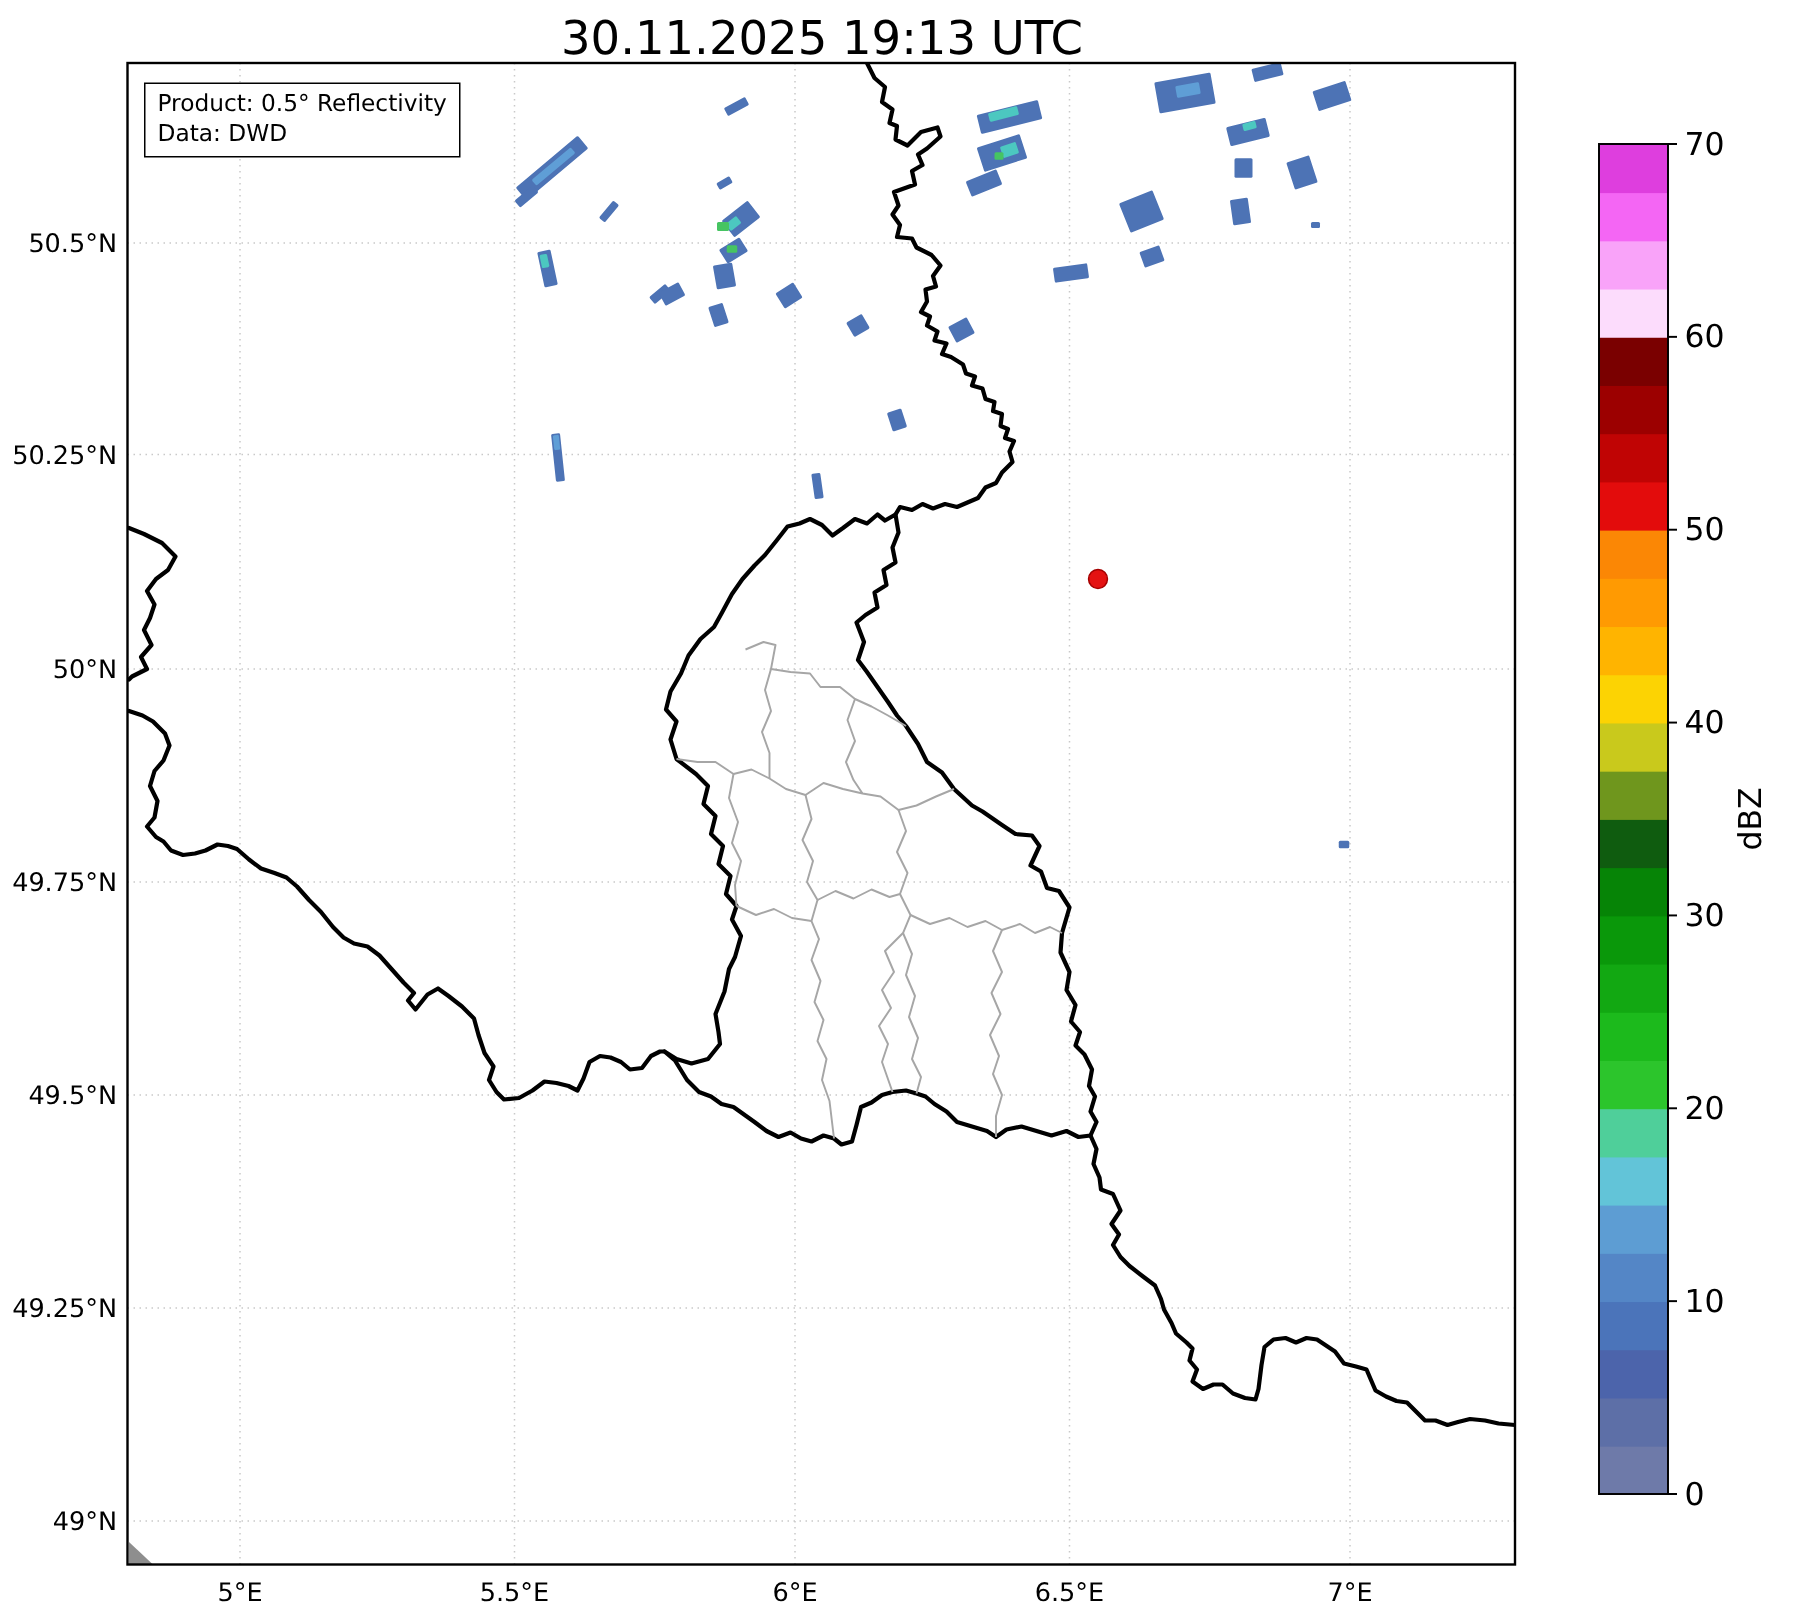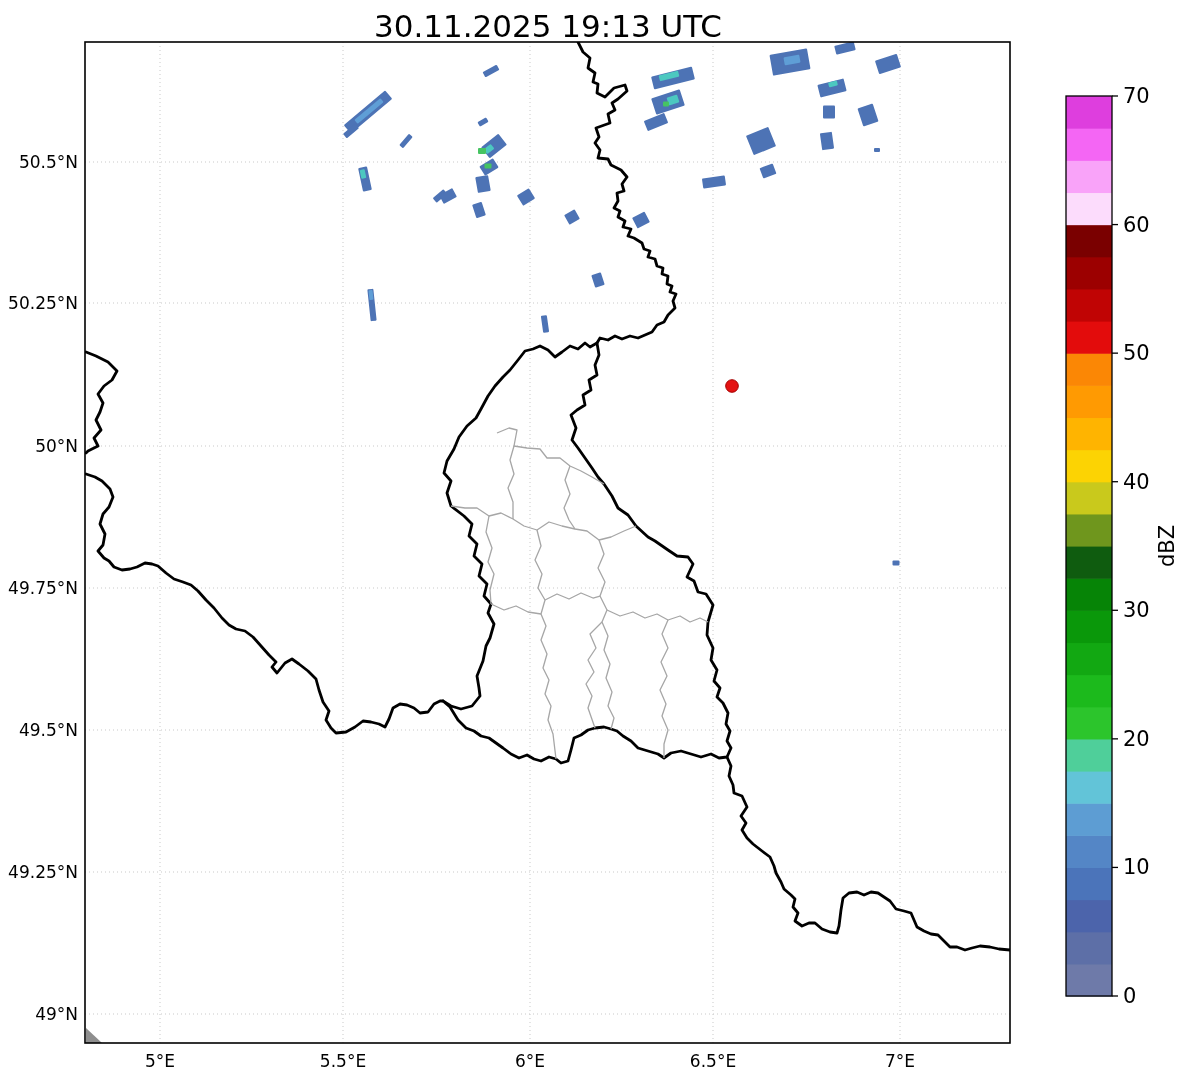--- a/index.html
+++ b/index.html
@@ -13,20 +13,24 @@
   .xlab{font-size:17px;}
   .ylab{font-size:17px;}
   .cblab{font-size:21px;}
 </style>
 </head>
 <body>
 
 <div class="canvas">
   <div class="title">30.11.2025 19:13 UTC</div>
 
+  <div class="infobox">
+    <div>Product: 0.5° Reflectivity</div>
+    <div>Data: DWD</div>
+  </div>
 
   <svg id="plot" width="1202" height="1081" viewBox="0 0 1202 1081">
     <defs>
       <clipPath id="plotclip">
           <rect x="85" y="42" width="925" height="1001"></rect>
         </clipPath>
     </defs>
     <g id="grid-layer" clip-path="url(#plotclip)">
         <line x1="160" y1="42" x2="160" y2="1043" stroke="#c9c9c9" stroke-width="1" stroke-dasharray="1 3"></line>
         <line x1="343" y1="42" x2="343" y2="1043" stroke="#c9c9c9" stroke-width="1" stroke-dasharray="1 3"></line>

